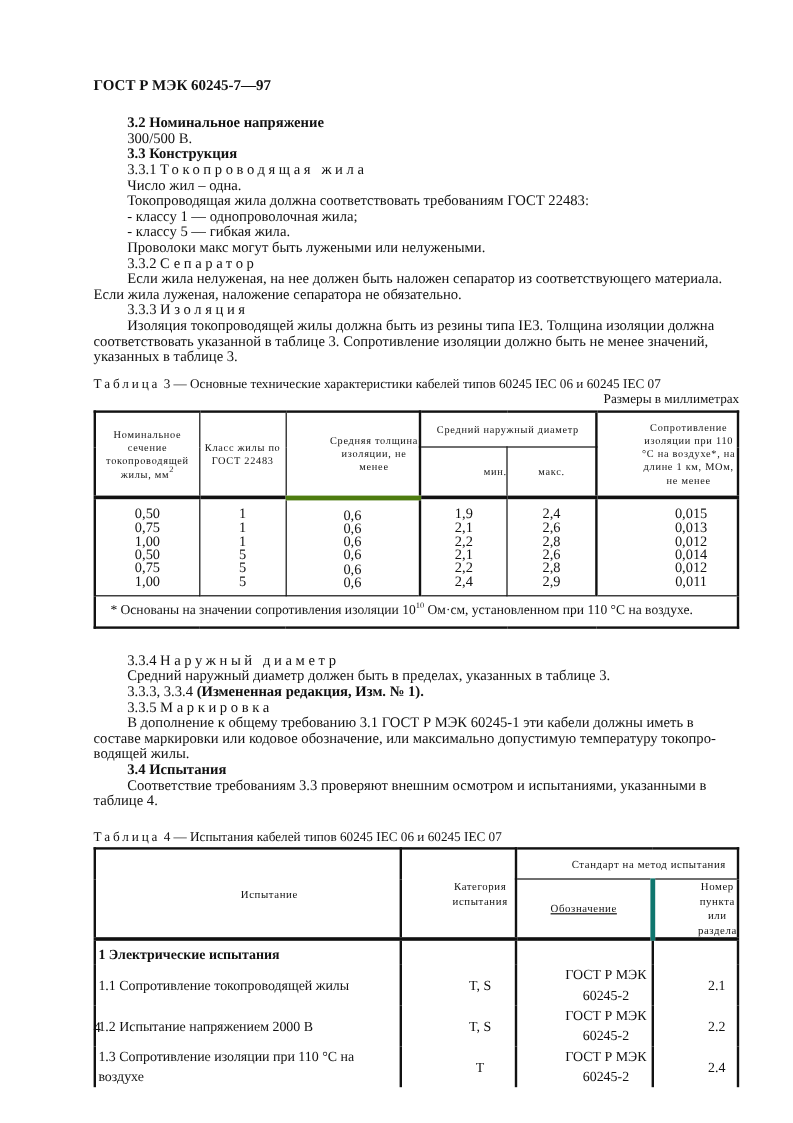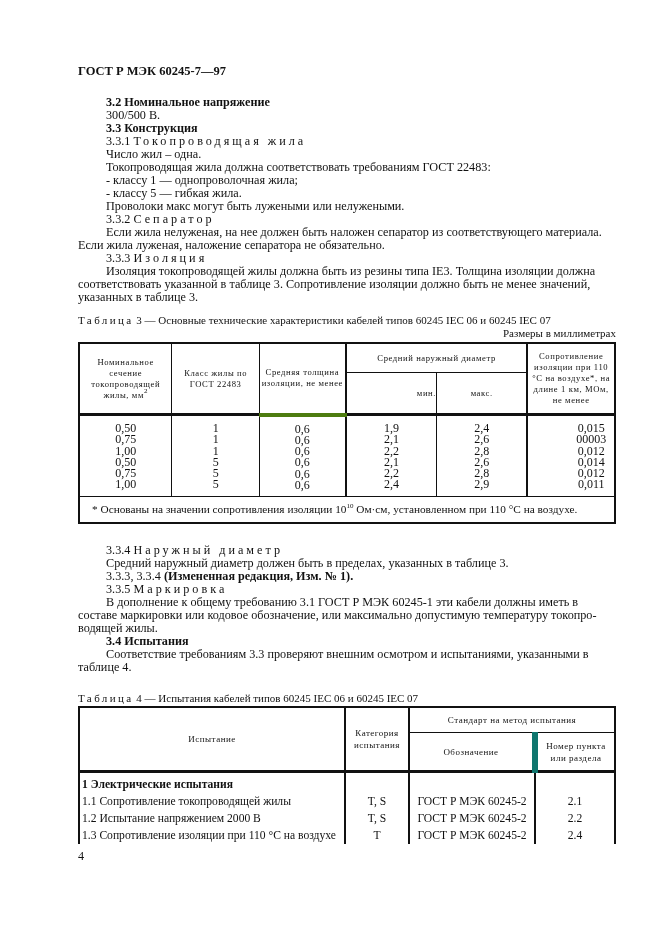--- a/index.html
+++ b/index.html
@@ -17,21 +17,21 @@
   .b { font-weight: bold; }
   .sp { letter-spacing: 3px; }
   .cap { font-size: 11px; }
   .cap .sp { letter-spacing: 2.4px; }
 
   table { border-collapse: collapse; position: absolute; }
   td { border: 1px solid #111; padding: 0; text-align: center; vertical-align: middle; }
   .t3 { left: 0; top: 342px; width: 538px; }
   .t3 th-sm, .t3 .hd { font-size: 8.6px; line-height: 11px; letter-spacing: 0.6px; }
   .thick-l { border-left: 2px solid #111; }
-  .thick-r { border-right: 2px solid #111; }
+  .thick-r { border-right: 2px solid #111; padding-left: 36px; }
   .thick-t { border-top: 2px solid #111; }
   .t3 .data td { font-size: 12px; line-height: 11.3px; padding: 7px 0 5px 0; vertical-align: top; }
   .t3 .foot td { text-align: left; padding: 5px 0 6px 12px; font-size: 11.3px; border-bottom: 2px solid #111; border-radius: 11px; }
   sup { font-size: 7px; line-height: 0; vertical-align: 5px; }
 
   .t4 { left: 0; top: 706px; width: 538px; }
   .t4 .hd { font-size: 9px; line-height: 12px; letter-spacing: 0.5px; }
   .t4 .row td { font-size: 11.6px; line-height: 17px; border-top: none; border-bottom: none; }
   .t4 .row td.l { text-align: left; padding-left: 2px; }
   .page-num { position: absolute; left: 78px; top: 849px; }
@@ -122,21 +122,21 @@
       <td style="border-top:3px solid #111;">
         <div>2,4</div>
         <div>2,6</div>
         <div>2,8</div>
         <div>2,6</div>
         <div>2,8</div>
         <div>2,9</div>
       </td>
       <td class="thick-l thick-r" style="border-top:3px solid #111;padding-left:40px;">
         <div>0,015</div>
-        <div>00003</div>
+        <div>0,013</div>
         <div>0,012</div>
         <div>0,014</div>
         <div>0,012</div>
         <div>0,011</div>
       </td>
     </tr>
     <tr class="foot">
       <td colspan="6" class="thick-l thick-r"><span>*  Основаны на значении сопротивления изоляции 10</span><sup>10</sup><span> Ом·см, установленном при 110 °С на воздухе.</span></td>
     </tr>
   </tbody>
@@ -167,21 +167,21 @@
   </div>
 
   <table class="t4">
     <tbody>
         <tr>
       <td rowspan="2" class="hd thick-l thick-t thick-r" style="width:264px; height:62px;">Испытание</td>
       <td rowspan="2" class="hd thick-t thick-r" style="width:62px;">Категория испытания</td>
       <td colspan="2" class="hd thick-t thick-r" style="height:24px;">Стандарт на метод испытания</td>
     </tr>
     <tr>
-      <td class="hd" style="width:122px; border-right:6px solid #0f766e;">Обозначение</td>
+      <td class="hd" style="width:122px; border-right:4px solid #0f766e;text-decoration:underline;">Обозначение</td>
       <td class="hd thick-r">Номер пункта или раздела</td>
     </tr>
     <tr class="row">
       <td class="l b thick-l thick-r" style="border-top:3px solid #111; padding-top:3px;">1  Электрические испытания</td>
       <td class="thick-r" style="border-top:3px solid #111;"></td>
       <td class="thick-r" style="border-top:3px solid #111;"></td>
       <td class="thick-r" style="border-top:3px solid #111;"></td>
     </tr>
     <tr class="row">
       <td class="l thick-l thick-r">1.1  Сопротивление токопроводящей жилы</td>

